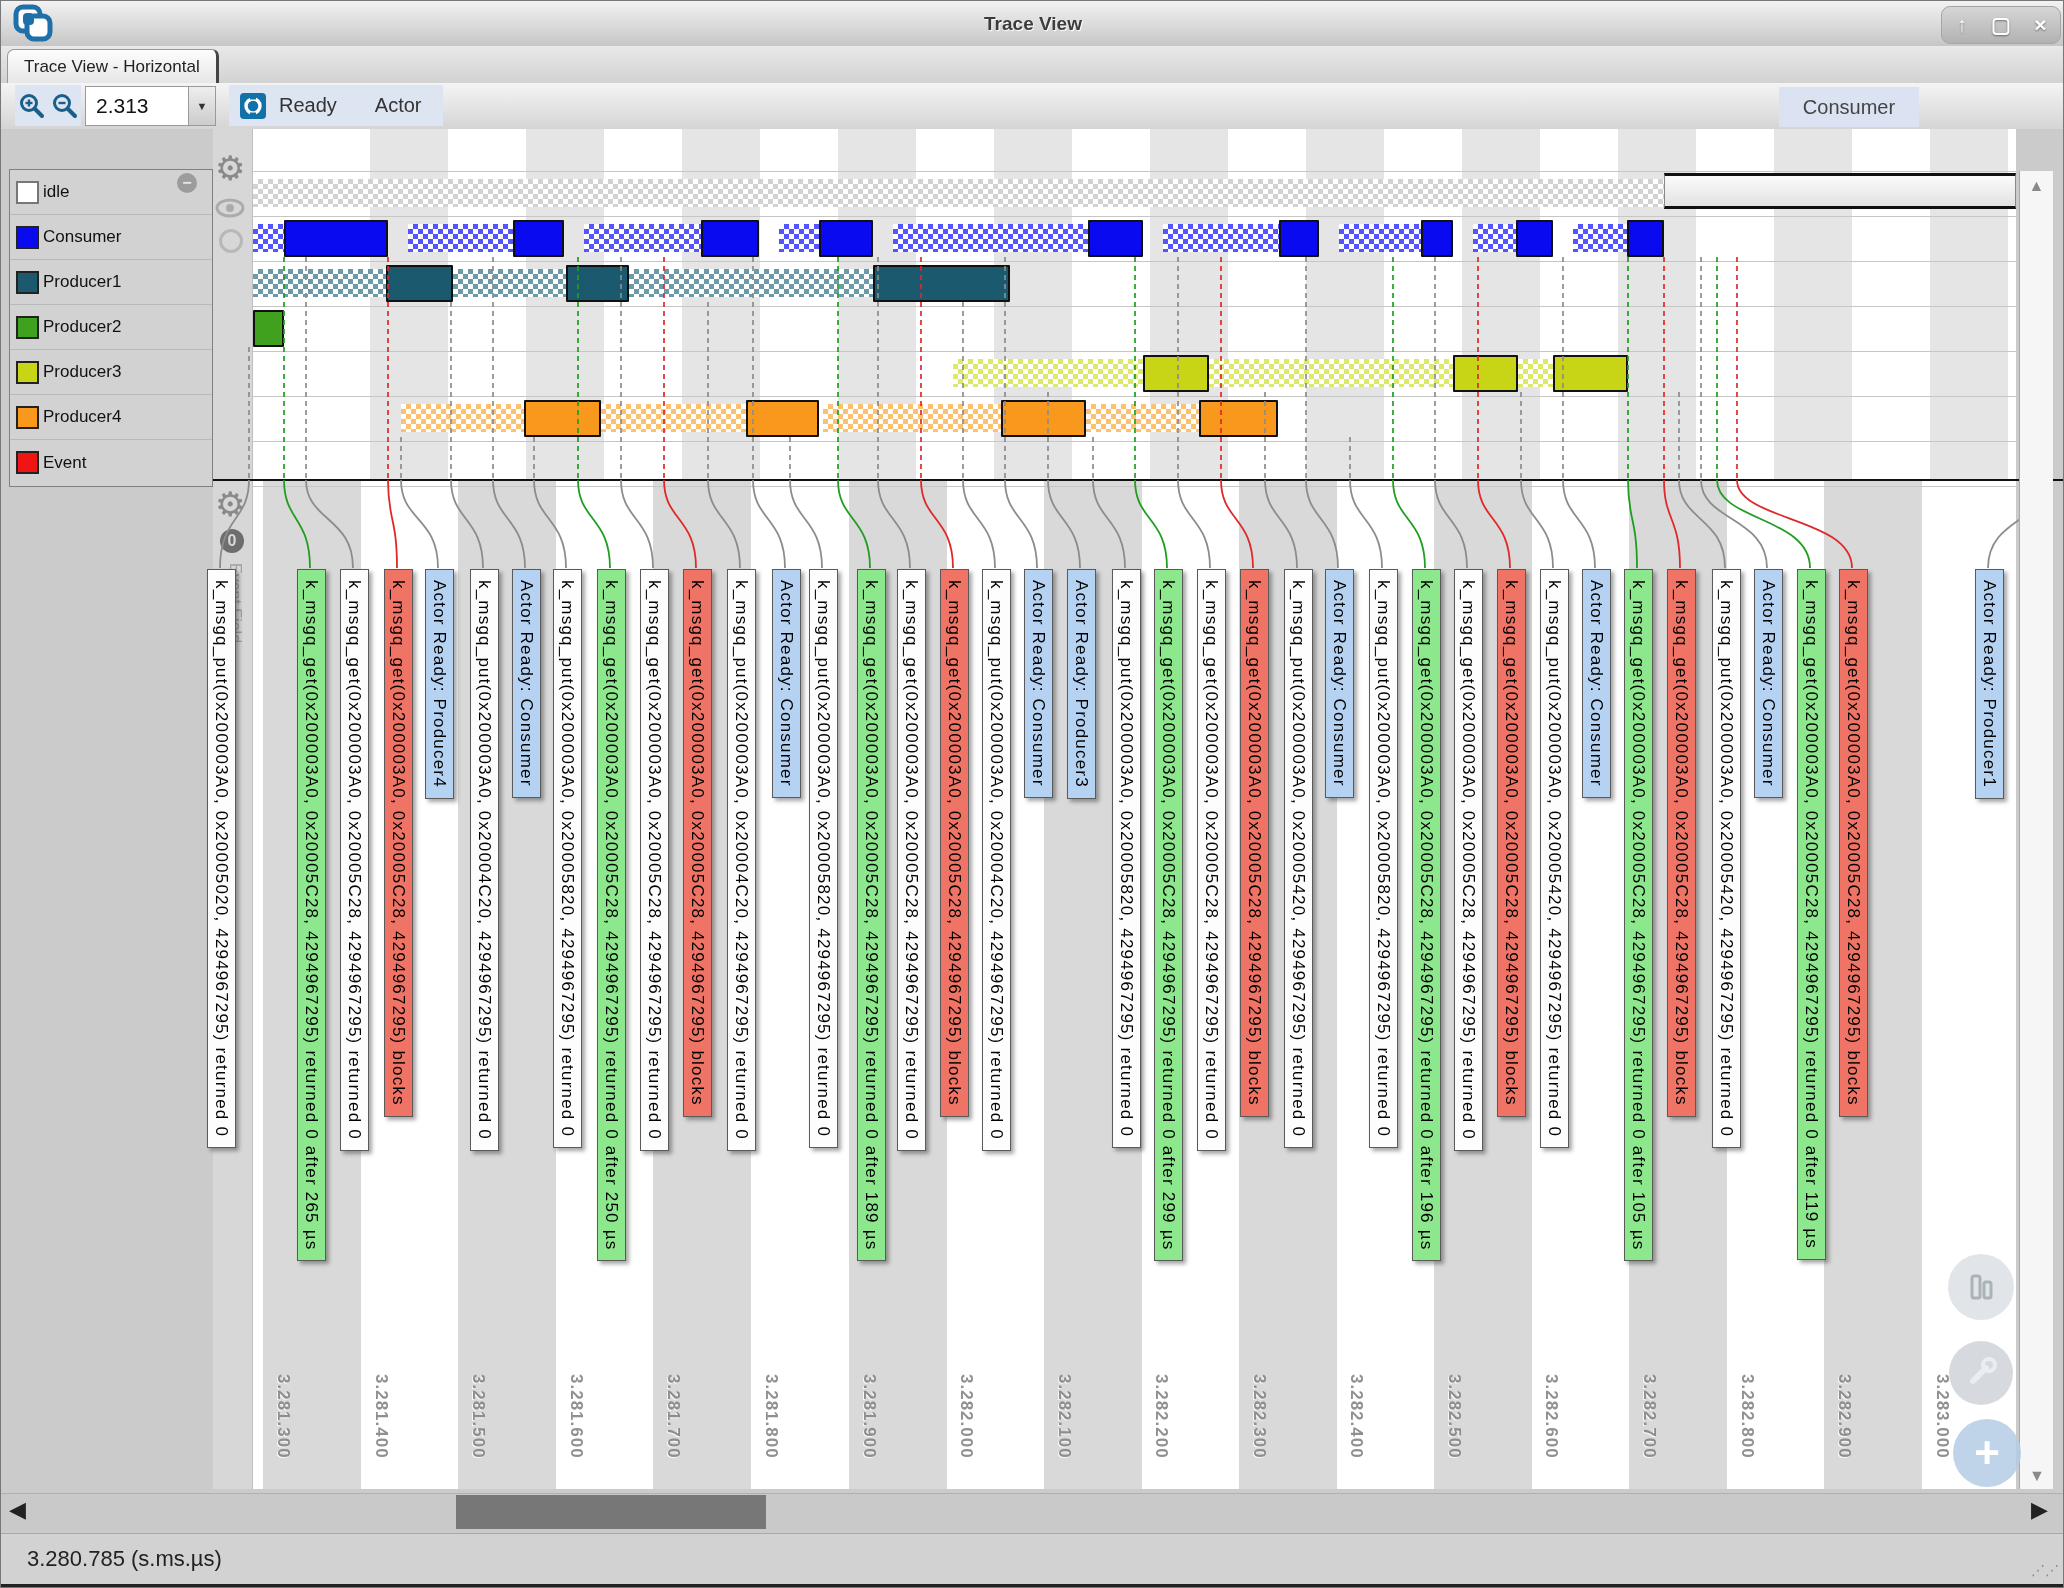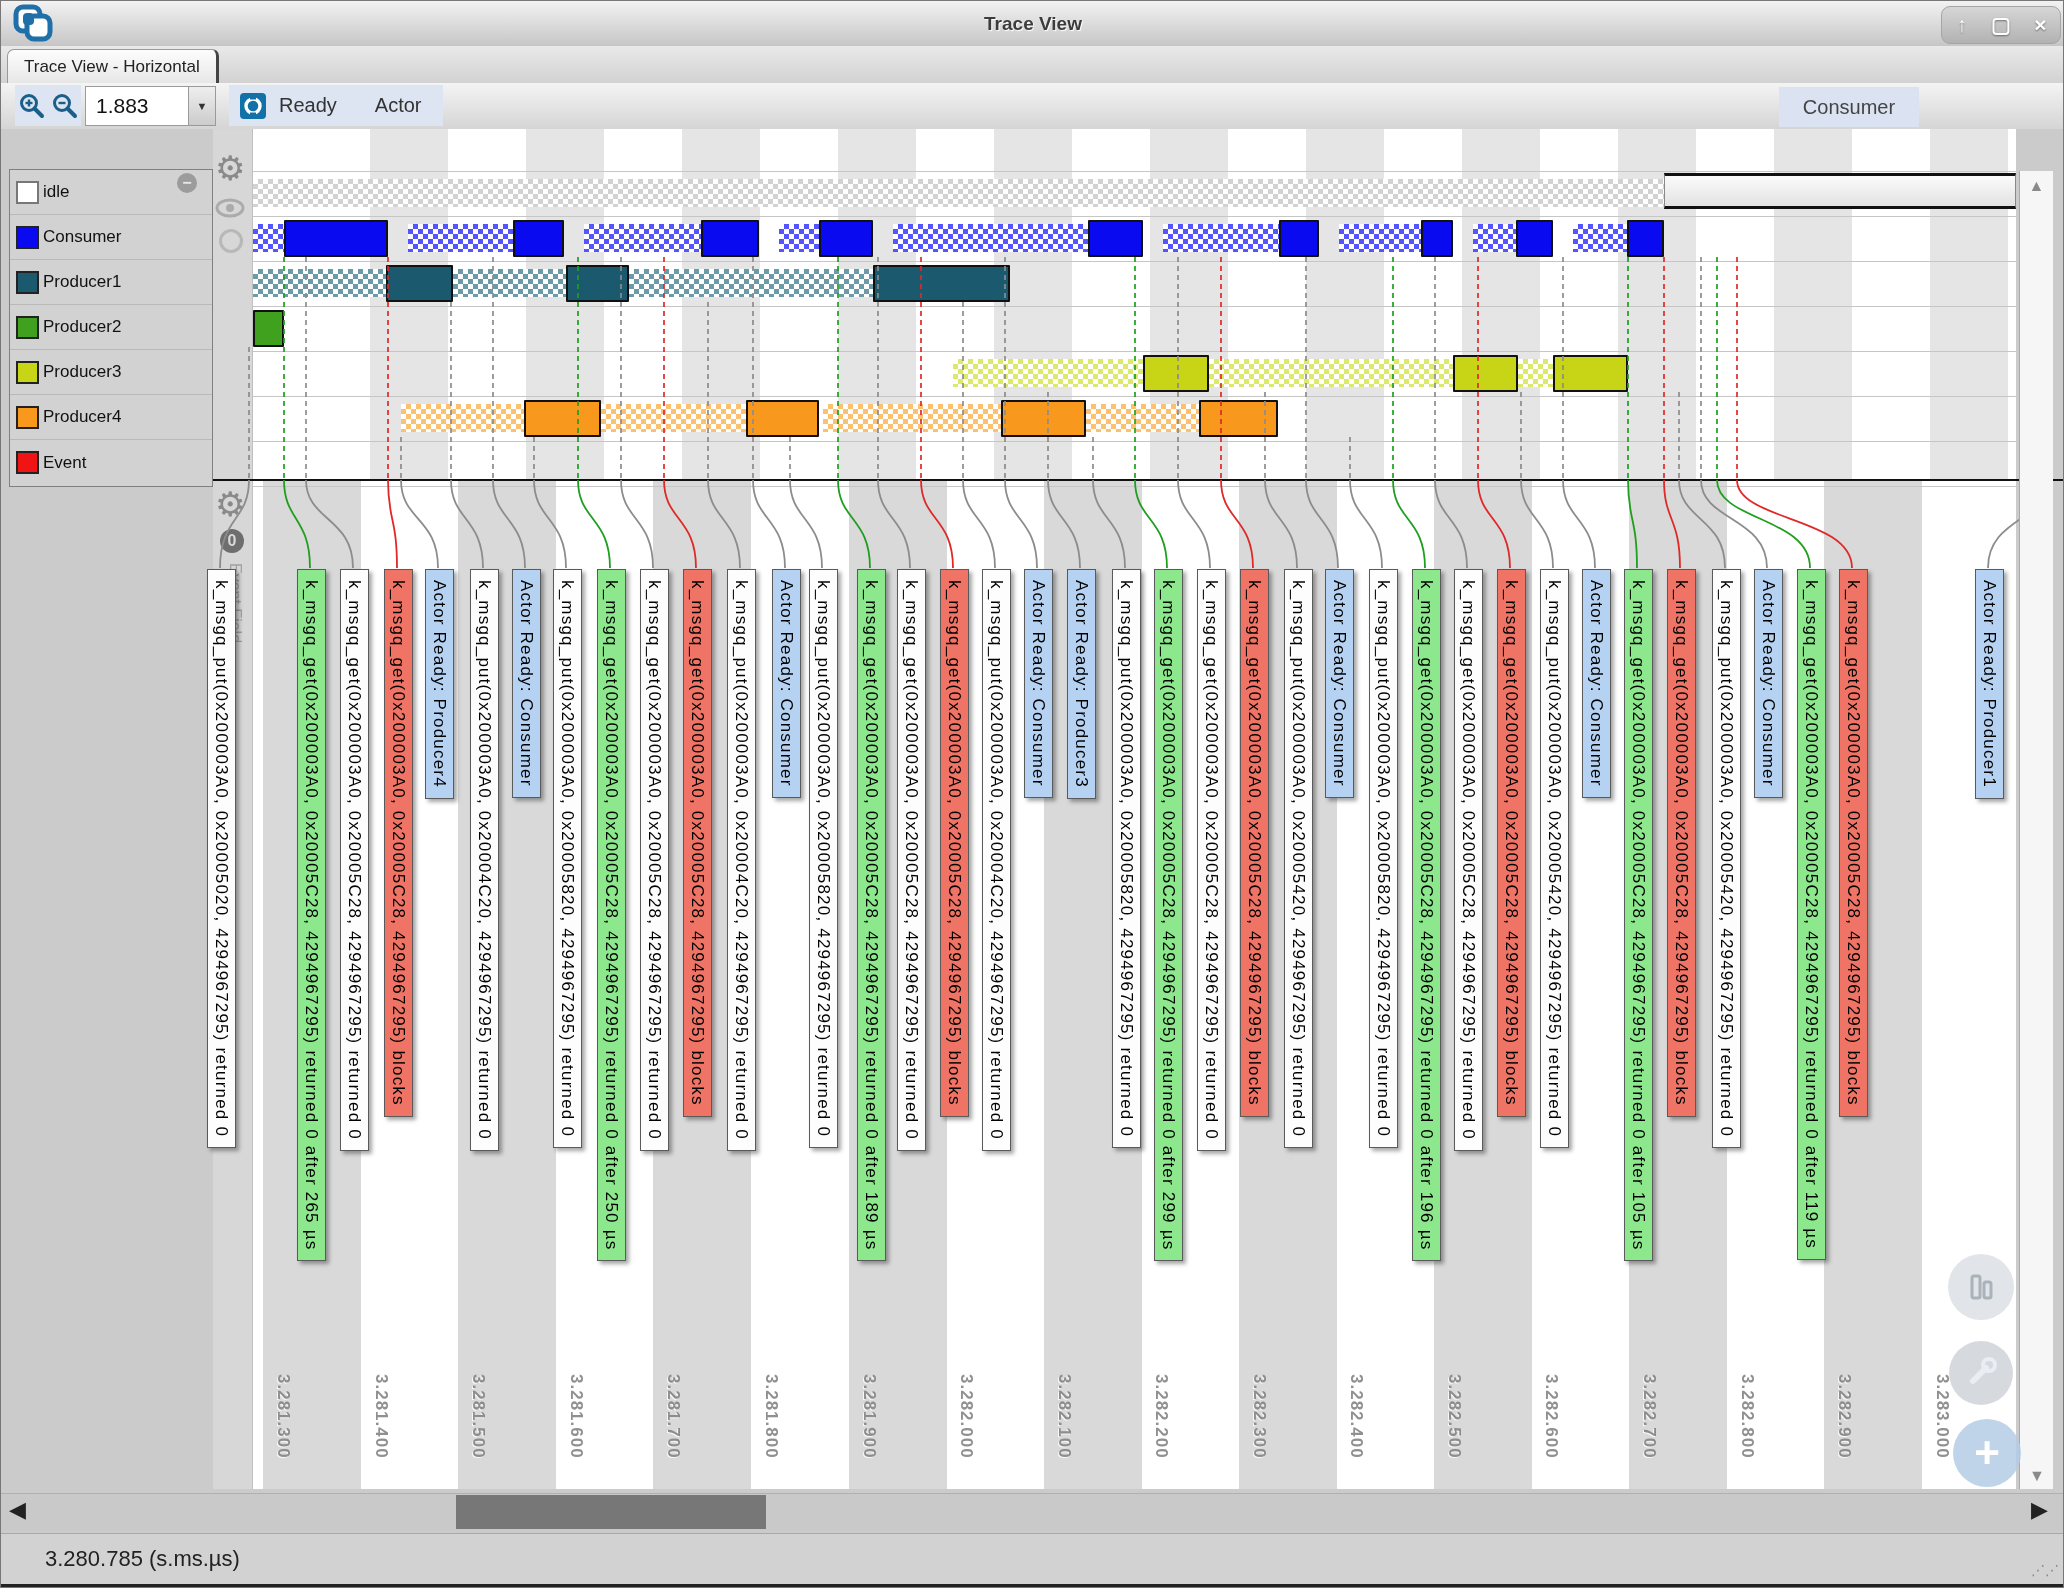--- a/index.html
+++ b/index.html
@@ -67,21 +67,21 @@
   .tick{position:absolute;transform-origin:0 0;transform:rotate(90deg);white-space:nowrap;font-size:17px;font-weight:bold;
         color:rgba(125,125,125,.85);text-shadow:1px 1px 0 rgba(255,255,255,.8);letter-spacing:1px;}
   #event-field-label{position:absolute;transform-origin:0 0;transform:rotate(90deg);white-space:nowrap;}
   
   #vscroll{left:2018px;top:170px;width:34px;height:1318px;background:#f6f6f6;border-left:1px solid #aaa;box-sizing:border-box;}
   .scroll-arrow{color:#8a8a8a;font-size:16px;text-align:center;}
   #hscroll{left:0;top:1492px;width:2064px;height:38px;background:#c9c9c9;border-top:1px solid #b0b0b0;box-sizing:border-box;}
   #hthumb{left:455px;top:1494px;width:310px;height:34px;background:#777;}
   #statusbar{left:0;top:1532px;width:2064px;height:54px;background:#d2d2d2;border-top:1px solid #a8a8a8;
              border-bottom:3px solid #222;box-sizing:border-box;}
-  #status-text{margin-left:44px;line-height:50px;font-size:22px;color:#222;}
+  #status-text{margin-left:26px;line-height:50px;font-size:22px;color:#222;}
   .float-circle{border-radius:50%;display:flex;align-items:center;justify-content:center;}
   #grip{right:6px;bottom:6px;color:#888;font-size:14px;position:absolute;}
   svg{overflow:visible;}
 </style>
 </head>
 <body>
 
 <div id="window">
 
   <div class="abs" id="titlebar">
@@ -109,21 +109,21 @@
         <line x1="15.5" y1="15.5" x2="23" y2="23" stroke="#1a5f8a" stroke-width="4" stroke-linecap="round"></line>
         <line x1="6.5" y1="10" x2="13.5" y2="10" stroke="#1a5f8a" stroke-width="2.4"></line>
         <line x1="10" y1="6.5" x2="10" y2="13.5" stroke="#1a5f8a" stroke-width="2.4"></line>
       </svg>
       <svg width="26" height="26" viewBox="0 0 26 26">
         <circle cx="10" cy="10" r="7.5" fill="none" stroke="#1a5f8a" stroke-width="3"></circle>
         <line x1="15.5" y1="15.5" x2="23" y2="23" stroke="#1a5f8a" stroke-width="4" stroke-linecap="round"></line>
         <line x1="6.5" y1="10" x2="13.5" y2="10" stroke="#1a5f8a" stroke-width="2.4"></line>
       </svg>
     </div>
-    <div class="abs" id="zoom-combo">1.883</div>
+    <div class="abs" id="zoom-combo">2.313</div>
     <div class="abs" id="zoom-combo-btn">▼</div>
     <div class="abs tool-tint" id="sync-group">
       <svg width="28" height="28" viewBox="0 0 28 28">
         <rect x="1" y="1" width="26" height="26" rx="4" fill="#1272a8"></rect>
         <circle cx="14" cy="14" r="7" fill="none" stroke="#fff" stroke-width="3.4"></circle>
         <rect x="11" y="2.5" width="6" height="5" fill="#1272a8"></rect>
         <rect x="11" y="20.5" width="6" height="5" fill="#1272a8"></rect>
       </svg>
       <span class="tool-text">Ready</span>
       <span class="tool-text" id="view-btn">Actor</span>

